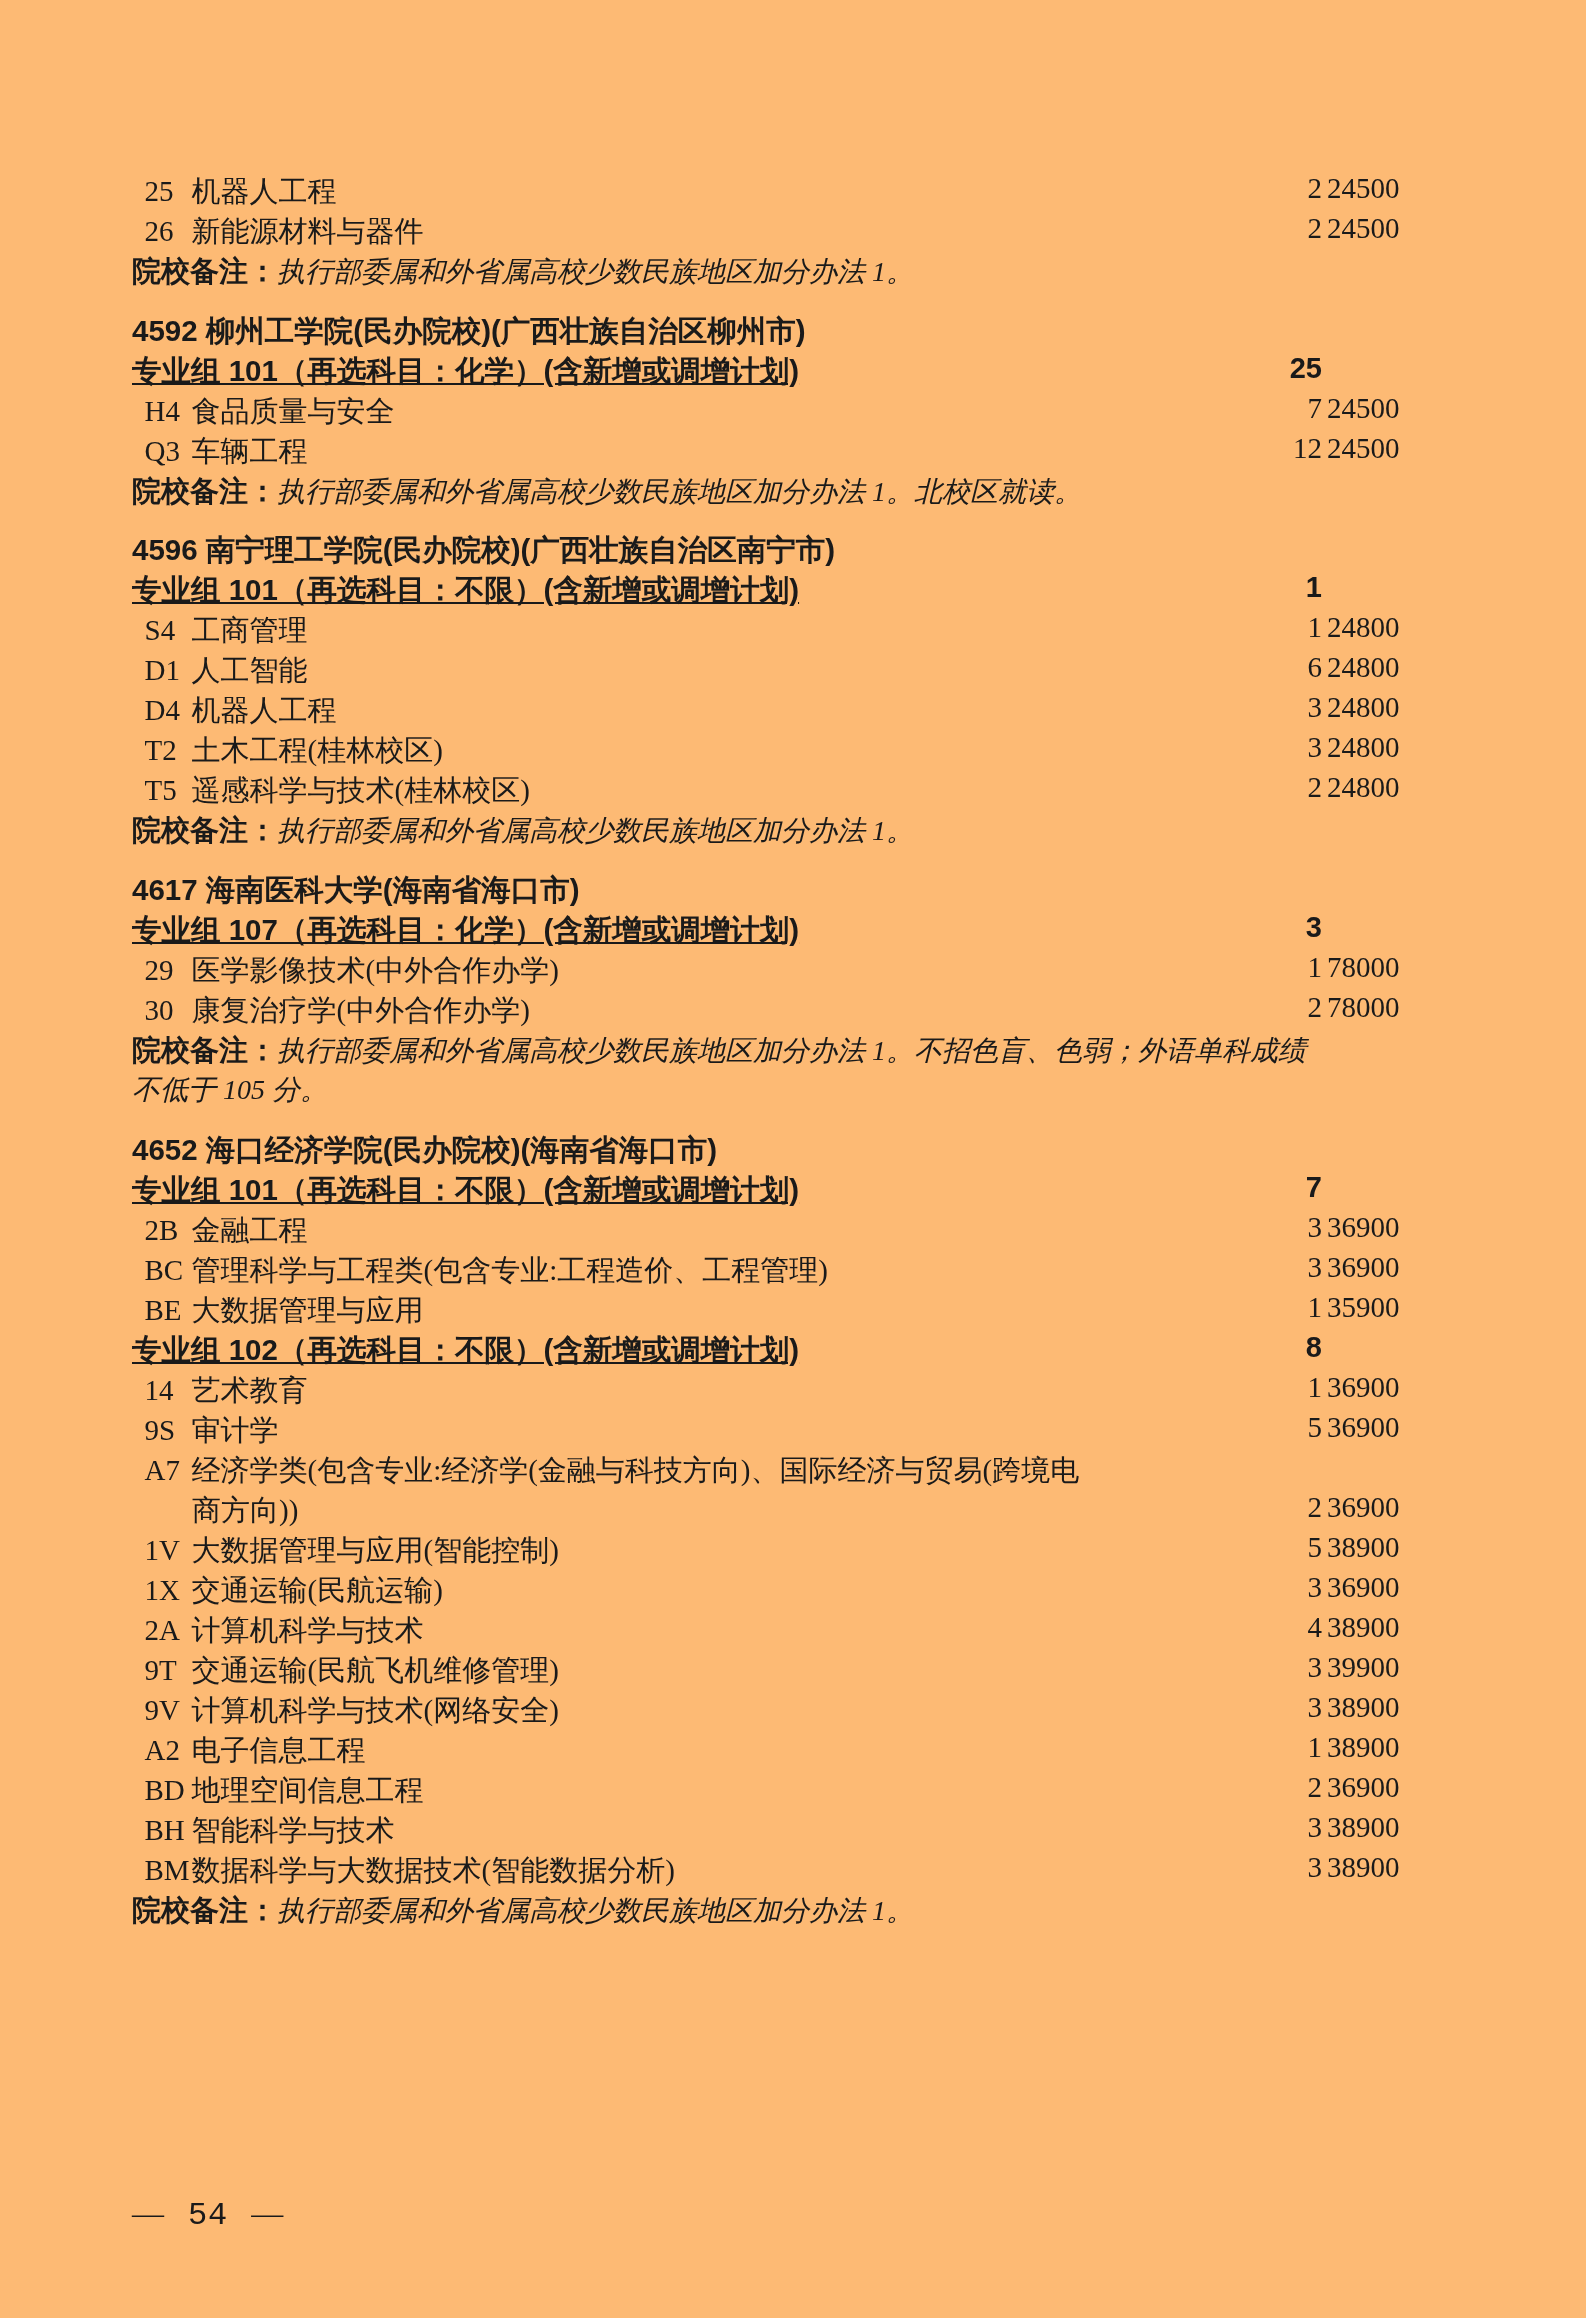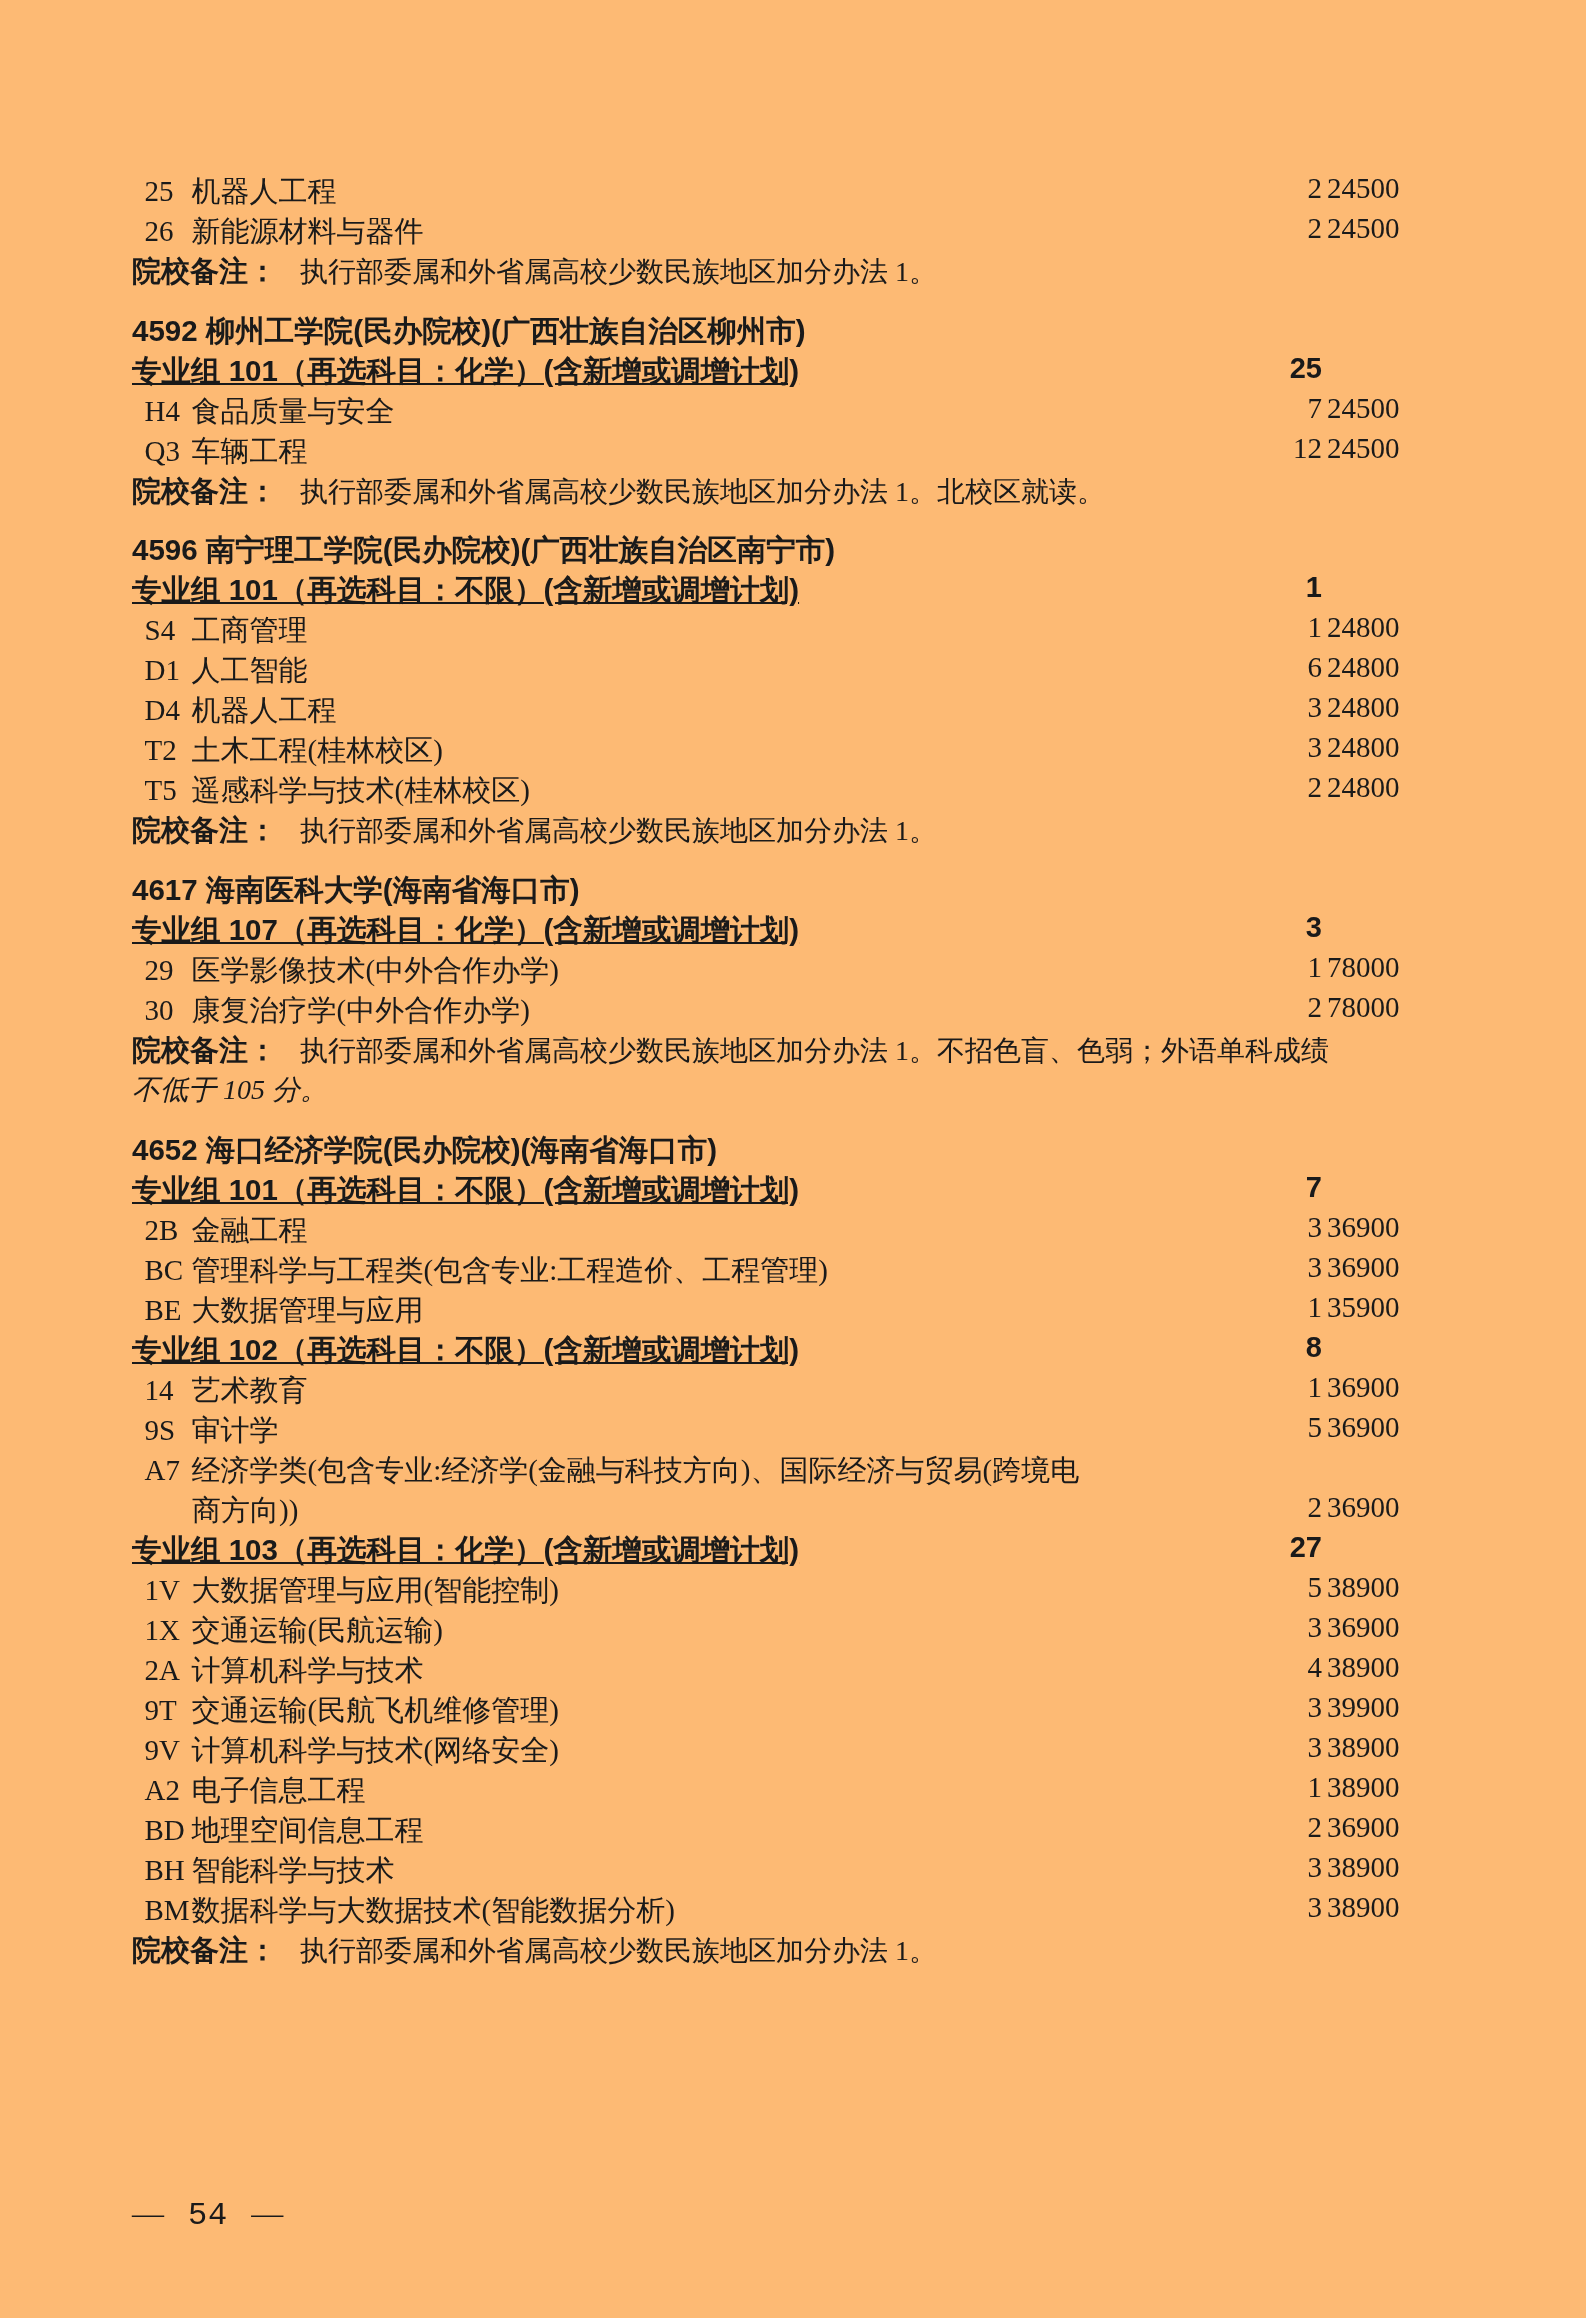--- a/index.html
+++ b/index.html
@@ -26,21 +26,21 @@
   .count { position:absolute; top:0; left:1056px; width:134px; text-align:right; }
   .fee   { position:absolute; top:0; left:1195px; width:134px; text-align:left; }
   .line-group .count { font:700 29px "Liberation Sans","DejaVu Sans",sans-serif; }
   .line-major .count, .line-major .fee,
   .line-major-cont .count, .line-major-cont .fee {
     font:400 29px "Liberation Serif","DejaVu Serif",serif;
   }
 
   .line-remark { font:400 28px "Liberation Serif","DejaVu Serif",serif; }
   .remark-label { font:700 29px "Liberation Sans","DejaVu Sans",sans-serif; }
-  .remark-text { margin-left:23px; }
+  .remark-text { font-style:italic; margin-left:0; }
   .line-remark-cont { font:italic 400 28px "Liberation Serif","DejaVu Serif",serif; }
 
   .footer {
     position:absolute; left:132px; top:2195px;
     font:400 32px "Liberation Serif","DejaVu Serif",serif;
     letter-spacing:0.9px;
   }
   .footer .page-num { margin:0 23px;font-family:Liberation Mono, monospace; }
 </style>
 </head>
@@ -178,24 +178,20 @@
       <div class="line line-major">
     <span class="code">A7</span><span>经济学类(包含专业:经济学(金融与科技方向)、国际经济与贸易(跨境电</span>
     <span class="count"></span>
     <span class="fee"></span>
   </div>
       <div class="line line-major-cont">
     <span>商方向))</span>
     <span class="count">2</span>
     <span class="fee">36900</span>
   </div>
-      <div class="line line-group">
-    <span>专业组 103（再选科目：化学）(含新增或调增计划)</span>
-    <span class="count">27</span>
-  </div>
       <div class="line line-major">
     <span class="code">1V</span><span>大数据管理与应用(智能控制)</span>
     <span class="count">5</span>
     <span class="fee">38900</span>
   </div>
       <div class="line line-major">
     <span class="code">1X</span><span>交通运输(民航运输)</span>
     <span class="count">3</span>
     <span class="fee">36900</span>
   </div>

